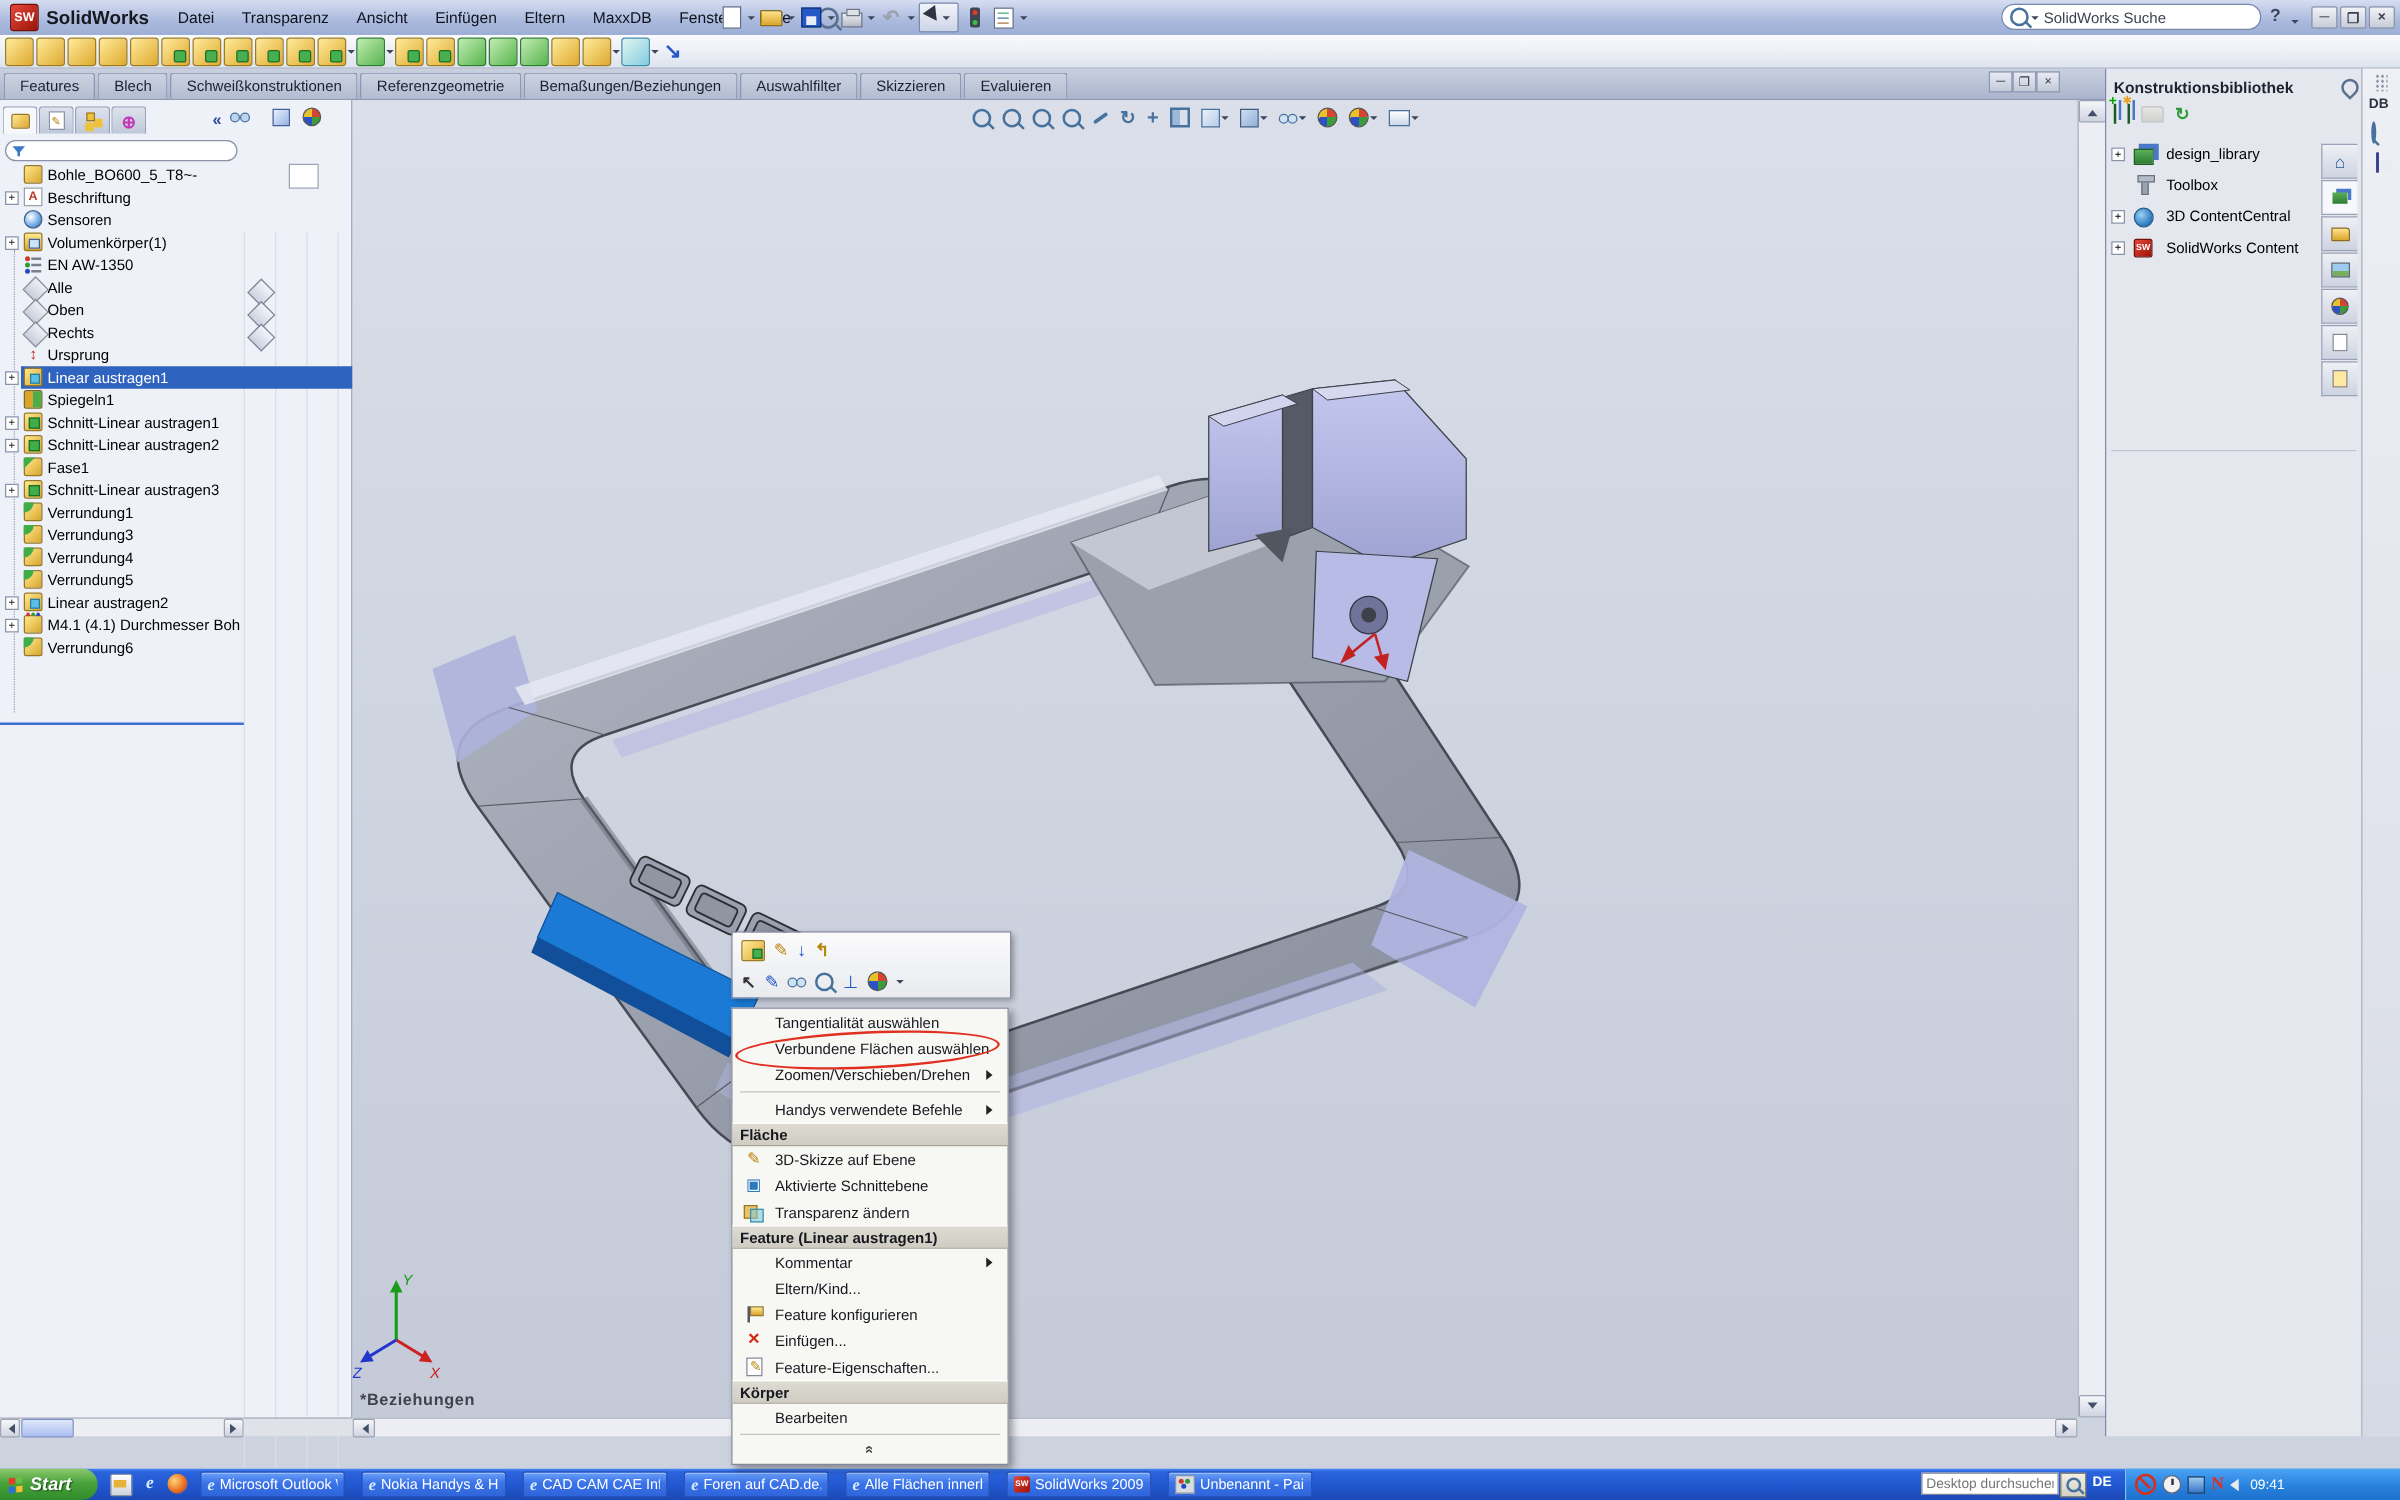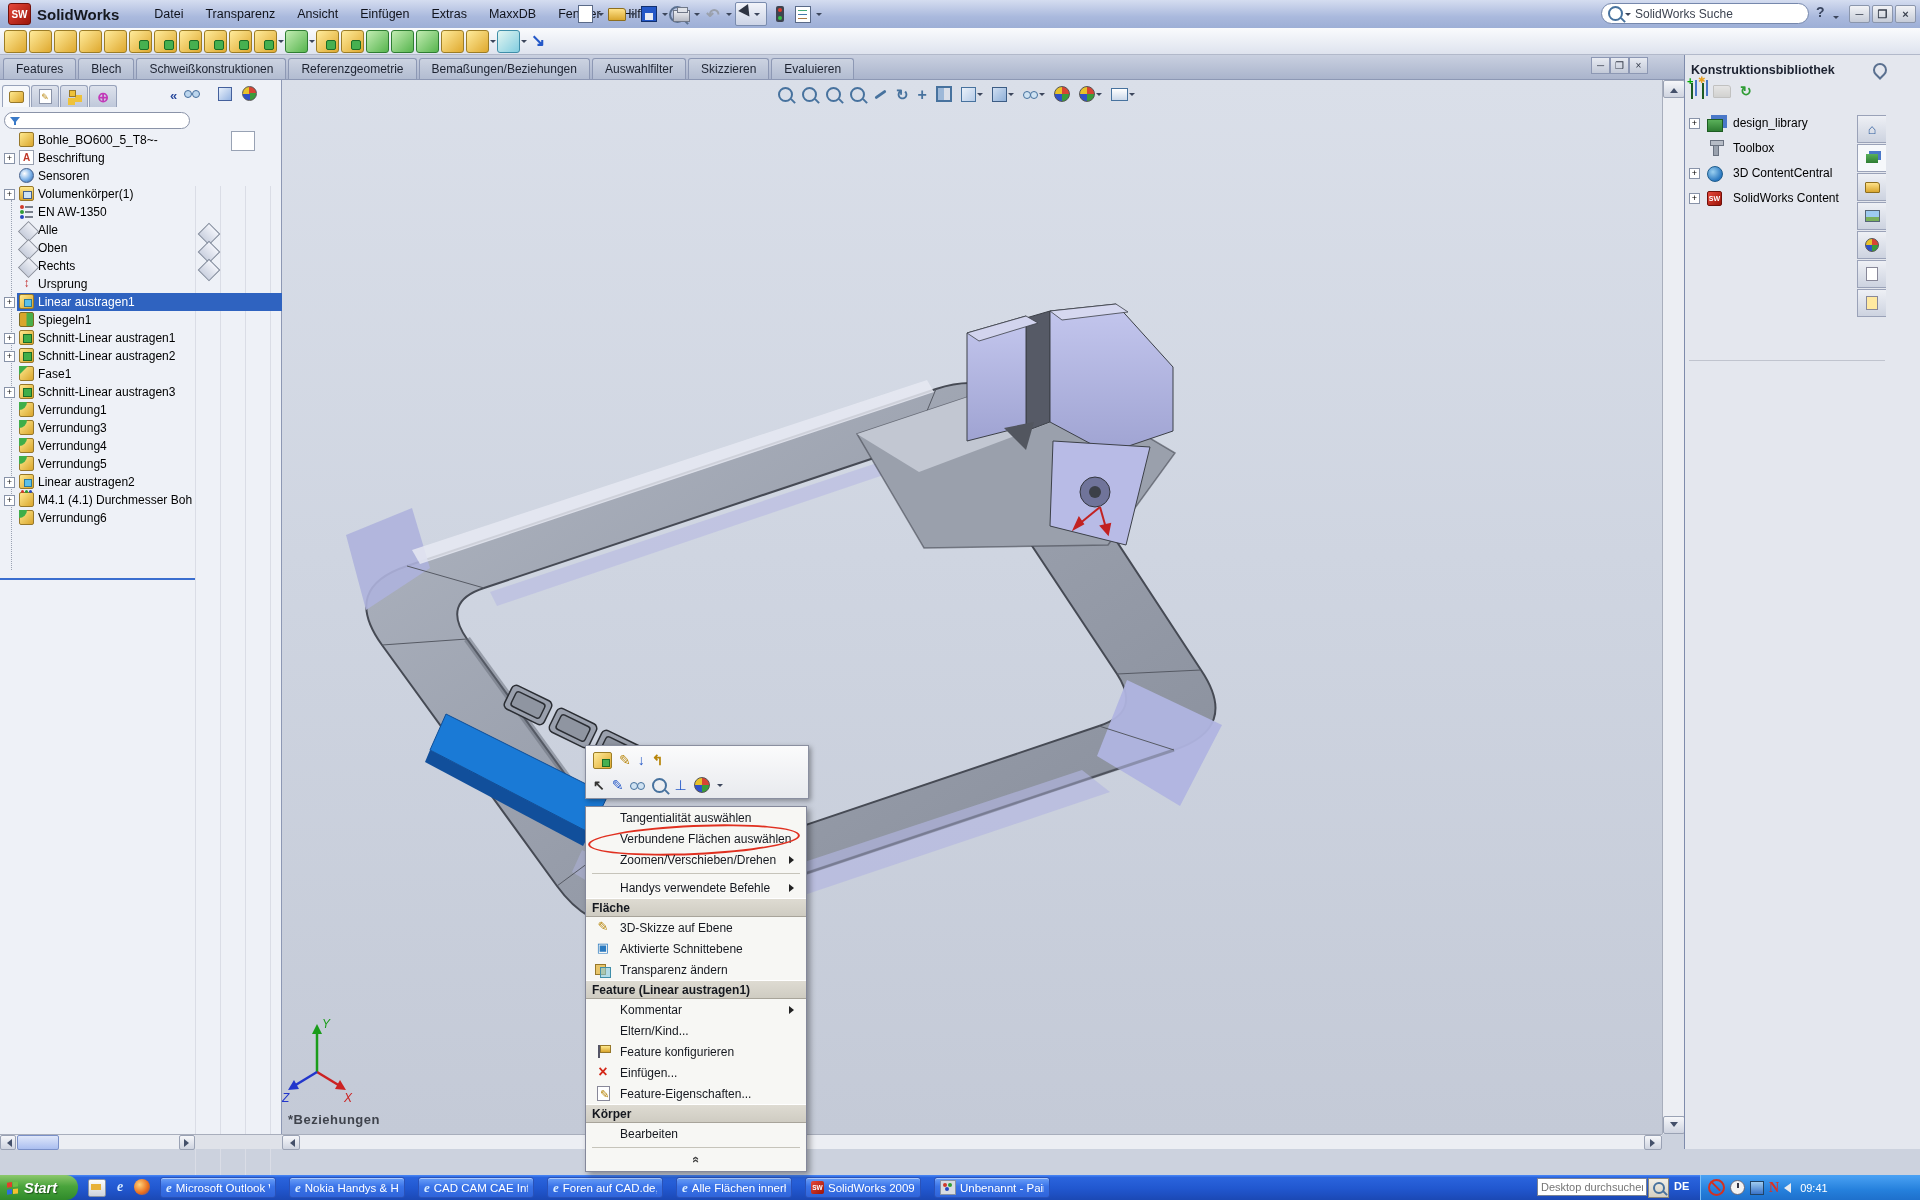--- a/index.html
+++ b/index.html
@@ -6,21 +6,21 @@
   .screen{position:relative;width:1920px;height:1200px;overflow:hidden;
     font-family:"Liberation Sans",sans-serif;font-size:12px;background:#ccd2de;}
   .abs{position:absolute;}
   
   .titlebar{left:0;top:0;width:1920px;height:28px;
     background:linear-gradient(#d5ddf0,#aab9dd 60%,#9dafd6);border-bottom:1px solid #6f81a6;
     display:flex;align-items:center;}
   .sw-logo{width:21px;height:20px;margin:0 6px 0 8px;border-radius:3px;
     background:linear-gradient(135deg,#e5473a,#9c1408);color:#fff;font-weight:bold;font-size:10px;
     display:flex;align-items:center;justify-content:center;border:1px solid #70100a;}
-  .app-name{font-weight:bold;font-size:15px;color:#15181f;margin-right:24px;}
+  .app-name{font-weight:bold;font-size:15px;color:#15181f;margin-right:12px;}
   .menubar{display:flex;align-items:center;height:100%;}
   .menu-item{padding:0 11px;font-size:12.5px;color:#10131c;cursor:default;}
   .tb-search-mini{width:13px;height:13px;border:2px solid #5a708f;border-radius:50%;position:relative;margin:0 10px;}
   .tb-search-mini::after{content:"";position:absolute;width:6px;height:2px;background:#5a708f;right:-5px;bottom:-2px;transform:rotate(45deg);}
   .std-tb{left:575px;top:2px;height:24px;display:flex;align-items:center;gap:3px;}
   .sic{position:relative;width:20px;height:20px;display:flex;align-items:center;justify-content:center;}
   .caret{width:0;height:0;border:3px solid transparent;border-top-color:#3c465c;margin-top:4px;}
   .sic-new{width:13px;height:16px;background:#fff;border:1px solid #5a6franchise;border:1px solid #5a6a88;}
   .sic-open{width:16px;height:11px;background:linear-gradient(#ffe289,#d9a62e);border:1px solid #8d6e1e;border-radius:1px 3px 1px 1px;}
   .sic-save{width:14px;height:14px;background:#2458c8;border:1px solid #12306e;position:relative;}
@@ -273,21 +273,21 @@
 
   <div class="abs titlebar">
     <span class="sw-logo">SW</span>
     <span class="app-name">SolidWorks</span>
     <div class="menubar">
 
     <span class="menu-item">Datei</span>
         <span class="menu-item">Transparenz</span>
         <span class="menu-item">Ansicht</span>
         <span class="menu-item">Einfügen</span>
-        <span class="menu-item">Extras</span>
+        <span class="menu-item">Eltern</span>
         <span class="menu-item">MaxxDB</span>
         <span class="menu-item">Fenster</span>
         <span class="menu-item">Hilfe</span>
       </div>
     <span class="tb-search-mini"></span>
   </div>
   <div class="abs std-tb">
     <span class="sic">
         <span class="sic-new"></span>
       </span>
@@ -929,20 +929,26 @@
       <span class="tp-tab">
           <span class="ballico" style="width:12px;height:12px;"></span>
         </span>
       <span class="tp-tab">
           <span class="tpt-page"></span>
         </span>
       <span class="tp-tab">
           <span class="tpt-page" style="background:#ffe9a0;"></span>
         </span>
     </div>
+    <div class="abs tp-right">
+      <span class="abs grip"></span>
+      <span class="abs db-label">DB</span>
+      <span class="abs hg-mag tpr-mag"></span>
+      <span class="abs tpr-disk"></span>
+    </div>
   </div>
 
   <div class="abs ctx-tb">
     <div class="ct-row">
       <span class="ct-gold grn"></span>
       <span class="ct-char" style="color:#b8860b;">✎</span>
       <span class="ct-char" style="color:#2458c8;">↓</span>
       <span class="ct-char" style="color:#b8860b;font-weight:bold;">↰</span>
     </div>
     <div class="ct-row">

